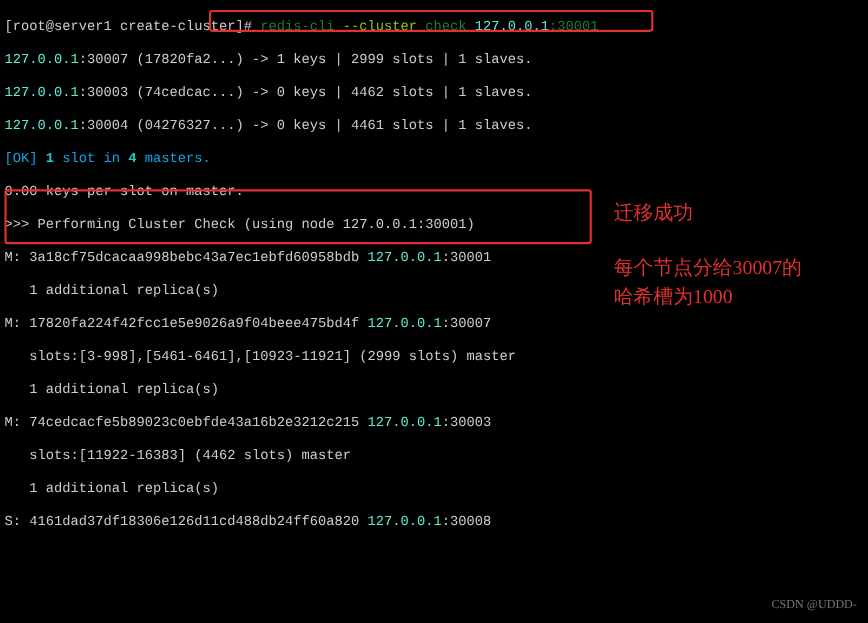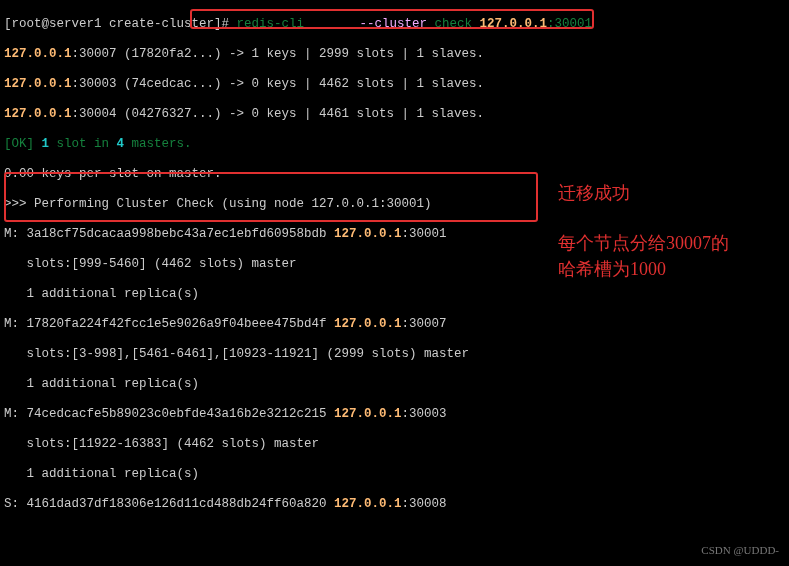--- a/index.html
+++ b/index.html
@@ -13,23 +13,23 @@
     width: 789px;
     height: 566px;
     overflow: hidden;
     position: relative;
   }
   .term {
     padding: 2px 4px;
     white-space: pre;
   }
   .teal   { color: #15803d; }
-  .mag    { color: #fdba74; font-weight: bold; }
-  .yellow { color: #f0abfc; margin-left: 48px; }
-  .green  { color: #15803d; margin-top: 28px; }
+  .mag    { color: #5eead4; }
+  .yellow { color: #84cc16; }
+  .green  { color: #0ea5e9; margin-top: 28px; }
   .cyanb  { color: #20c9c9; font-weight: bold; }
   .anno {
     position: absolute;
     color: #e03030;
     font-family: Liberation Serif, serif;
     font-size: 18px;
     line-height: 26px;
   }
   .box {
     position: absolute;
@@ -51,21 +51,20 @@
 
 <div class="term">
 <div><span>[root@server1 create-cluster]# </span><span class="teal">redis-cli </span><span class="yellow">--cluster</span><span class="teal"> check </span><span class="mag">127.0.0.1</span><span class="teal">:30001</span></div>
 <div><span class="mag">127.0.0.1</span><span>:30007 (17820fa2...) -&gt; 1 keys | 2999 slots | 1 slaves.</span></div>
 <div><span class="mag">127.0.0.1</span><span>:30003 (74cedcac...) -&gt; 0 keys | 4462 slots | 1 slaves.</span></div>
 <div><span class="mag">127.0.0.1</span><span>:30004 (04276327...) -&gt; 0 keys | 4461 slots | 1 slaves.</span></div>
 <div><span class="green">[OK] </span><span class="cyanb">1</span><span class="green"> slot in </span><span class="cyanb">4</span><span class="green"> masters.</span></div>
 <div>0.00 keys per slot on master.</div>
 <div>&gt;&gt;&gt; Performing Cluster Check (using node 127.0.0.1:30001)</div>
 <div><span>M: 3a18cf75dcacaa998bebc43a7ec1ebfd60958bdb </span><span class="mag">127.0.0.1</span><span>:30001</span></div>
-<div>   slots:[999-5460] (4462 slots) master</div>
 <div>   1 additional replica(s)</div>
 <div><span>M: 17820fa224f42fcc1e5e9026a9f04beee475bd4f </span><span class="mag">127.0.0.1</span><span>:30007</span></div>
 <div>   slots:[3-998],[5461-6461],[10923-11921] (2999 slots) master</div>
 <div>   1 additional replica(s)</div>
 <div><span>M: 74cedcacfe5b89023c0ebfde43a16b2e3212c215 </span><span class="mag">127.0.0.1</span><span>:30003</span></div>
 <div>   slots:[11922-16383] (4462 slots) master</div>
 <div>   1 additional replica(s)</div>
 <div><span>S: 4161dad37df18306e126d11cd488db24ff60a820 </span><span class="mag">127.0.0.1</span><span>:30008</span></div>
 
 

